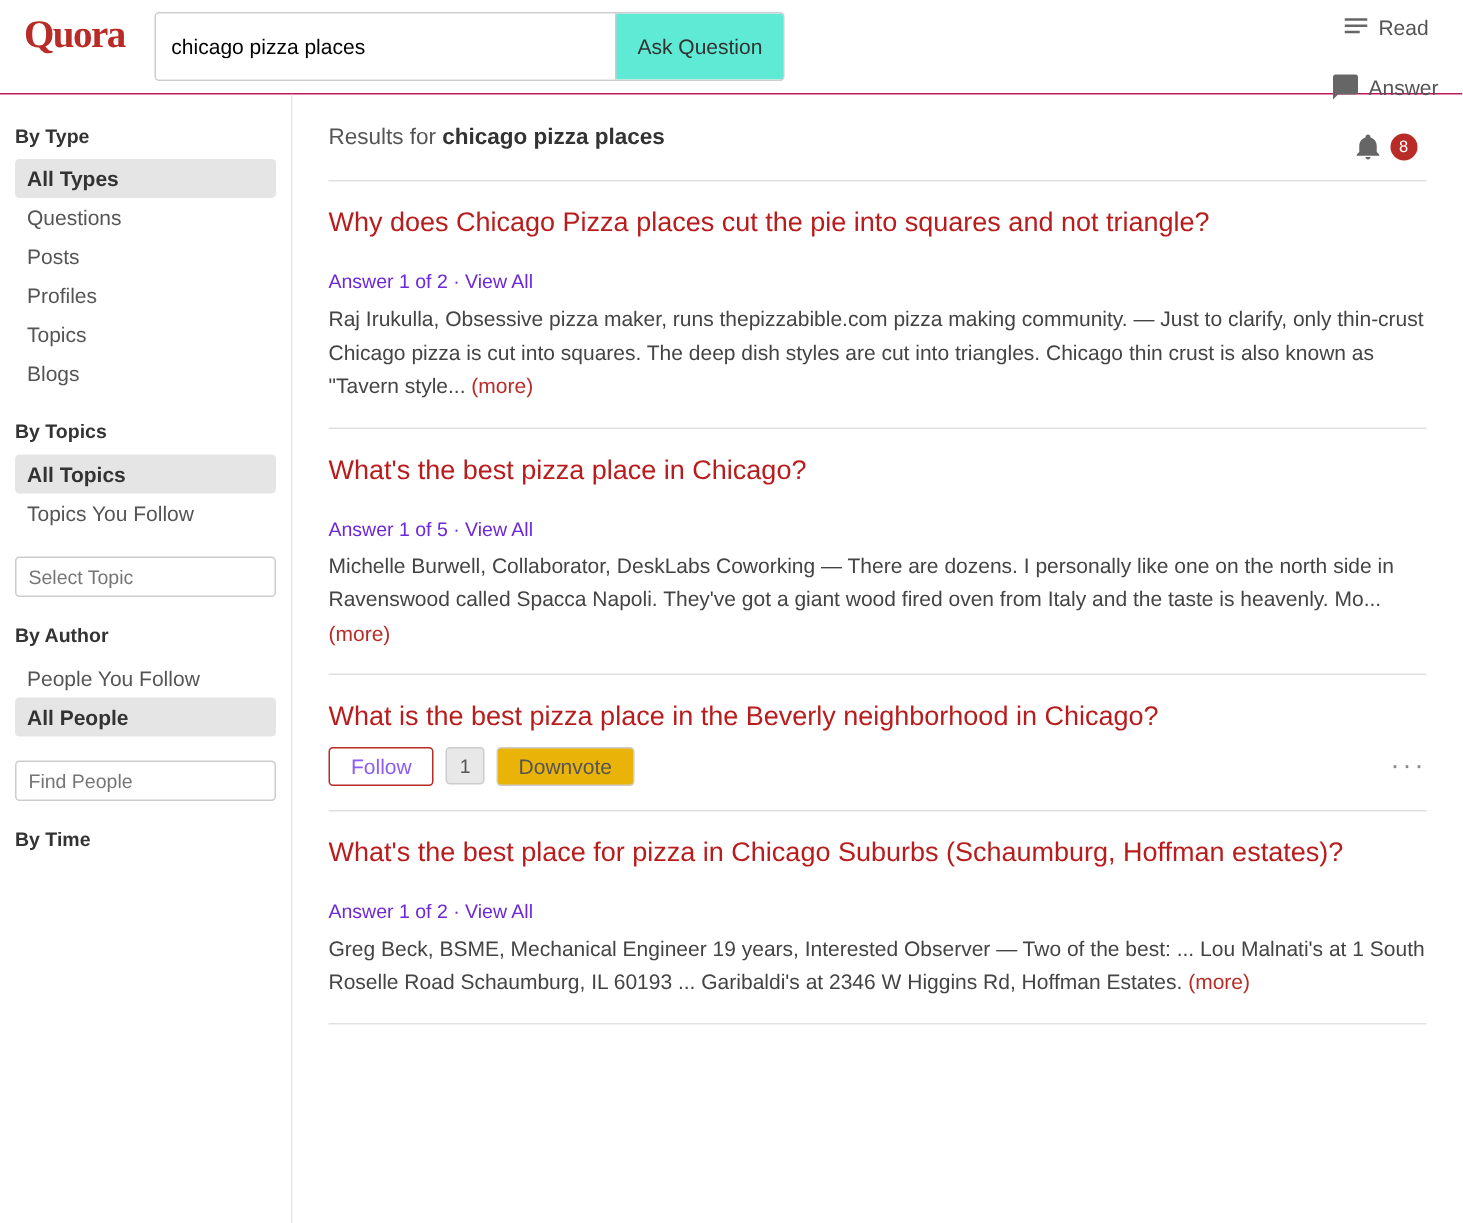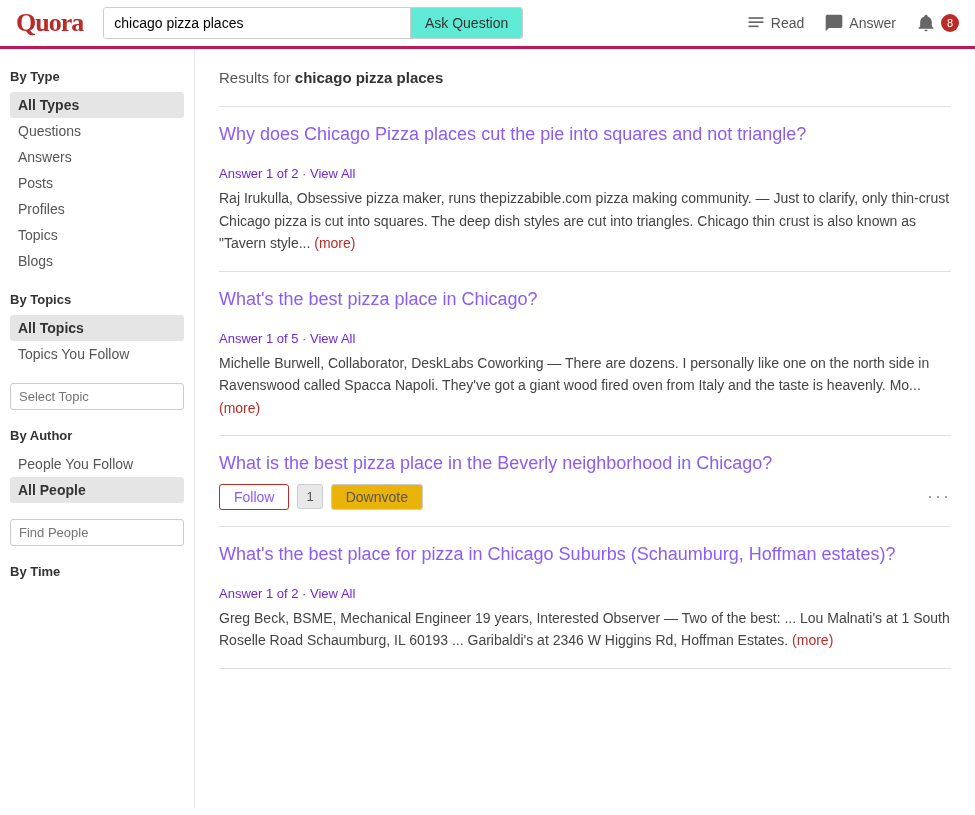--- a/index.html
+++ b/index.html
@@ -1,25 +1,24 @@
 <!DOCTYPE html>
 <html><head>
   <meta charset="utf-8">
   <style>
     * { box-sizing: border-box; margin: 0; padding: 0; }
     body { font-family: Georgia, 'Times New Roman', serif; font-size: 15px; color: #333; background: #fff; }
 
     
     #header {
       display: flex;
-      align-items: center;
       padding: 8px 16px;
-      border-bottom: 3px solid #be185d;
+      border-bottom: 1px solid #be185d;
       background: #fff;
-      height: 49px;
+      height: 63px;
       gap: 12px;
     }
     #logo {
       font-size: 26px;
       font-weight: bold;
       color: #b92b27;
       font-family: Georgia, serif;
       letter-spacing: -1px;
       text-decoration: none;
       margin-right: 8px;
@@ -48,20 +47,21 @@
       font-size: 14px;
       color: #333;
       cursor: pointer;
       font-family: Arial, sans-serif;
     }
     .nav-actions {
       display: flex;
       align-items: center;
       margin-left: auto;
       gap: 20px;
+      flex-direction: column;
     }
     .nav-item {
       display: flex;
       align-items: center;
       gap: 5px;
       font-size: 14px;
       color: #555;
       cursor: pointer;
       font-family: Arial, sans-serif;
     }
@@ -141,21 +141,21 @@
     }
     .results-header strong { color: #333; font-weight: bold; }
     .divider {
       border: none;
       border-top: 1px solid #e0e0e0;
       margin: 16px 0;
     }
     .result-item { margin-bottom: 4px; }
     .result-title {
       font-size: 18px;
-      color: #8b5cf6;
+      color: #b91c1c;
       text-decoration: none;
       line-height: 1.3;
       font-family: Arial, sans-serif;
     }
     .result-meta {
       font-size: 13px;
       color: #6d28d9;
       margin: 20px 0 6px;
       font-family: Arial, sans-serif;
     }
@@ -248,21 +248,20 @@
 </div>
 
 <div id="main-layout">
 
   <div id="sidebar">
 
     <div class="sidebar-section-title">By Type</div>
 
     <a class="sidebar-item active">All Types</a>
     <a class="sidebar-item">Questions</a>
-    <a class="sidebar-item">Answers</a>
     <a class="sidebar-item">Posts</a>
     <a class="sidebar-item">Profiles</a>
     <a class="sidebar-item">Topics</a>
     <a class="sidebar-item">Blogs</a>
 
     <div class="sidebar-section-title">By Topics</div>
     <a class="sidebar-item active">All Topics</a>
     <a class="sidebar-item">Topics You Follow</a>
     <input class="sidebar-input" type="text" placeholder="Select Topic" style="">
 

